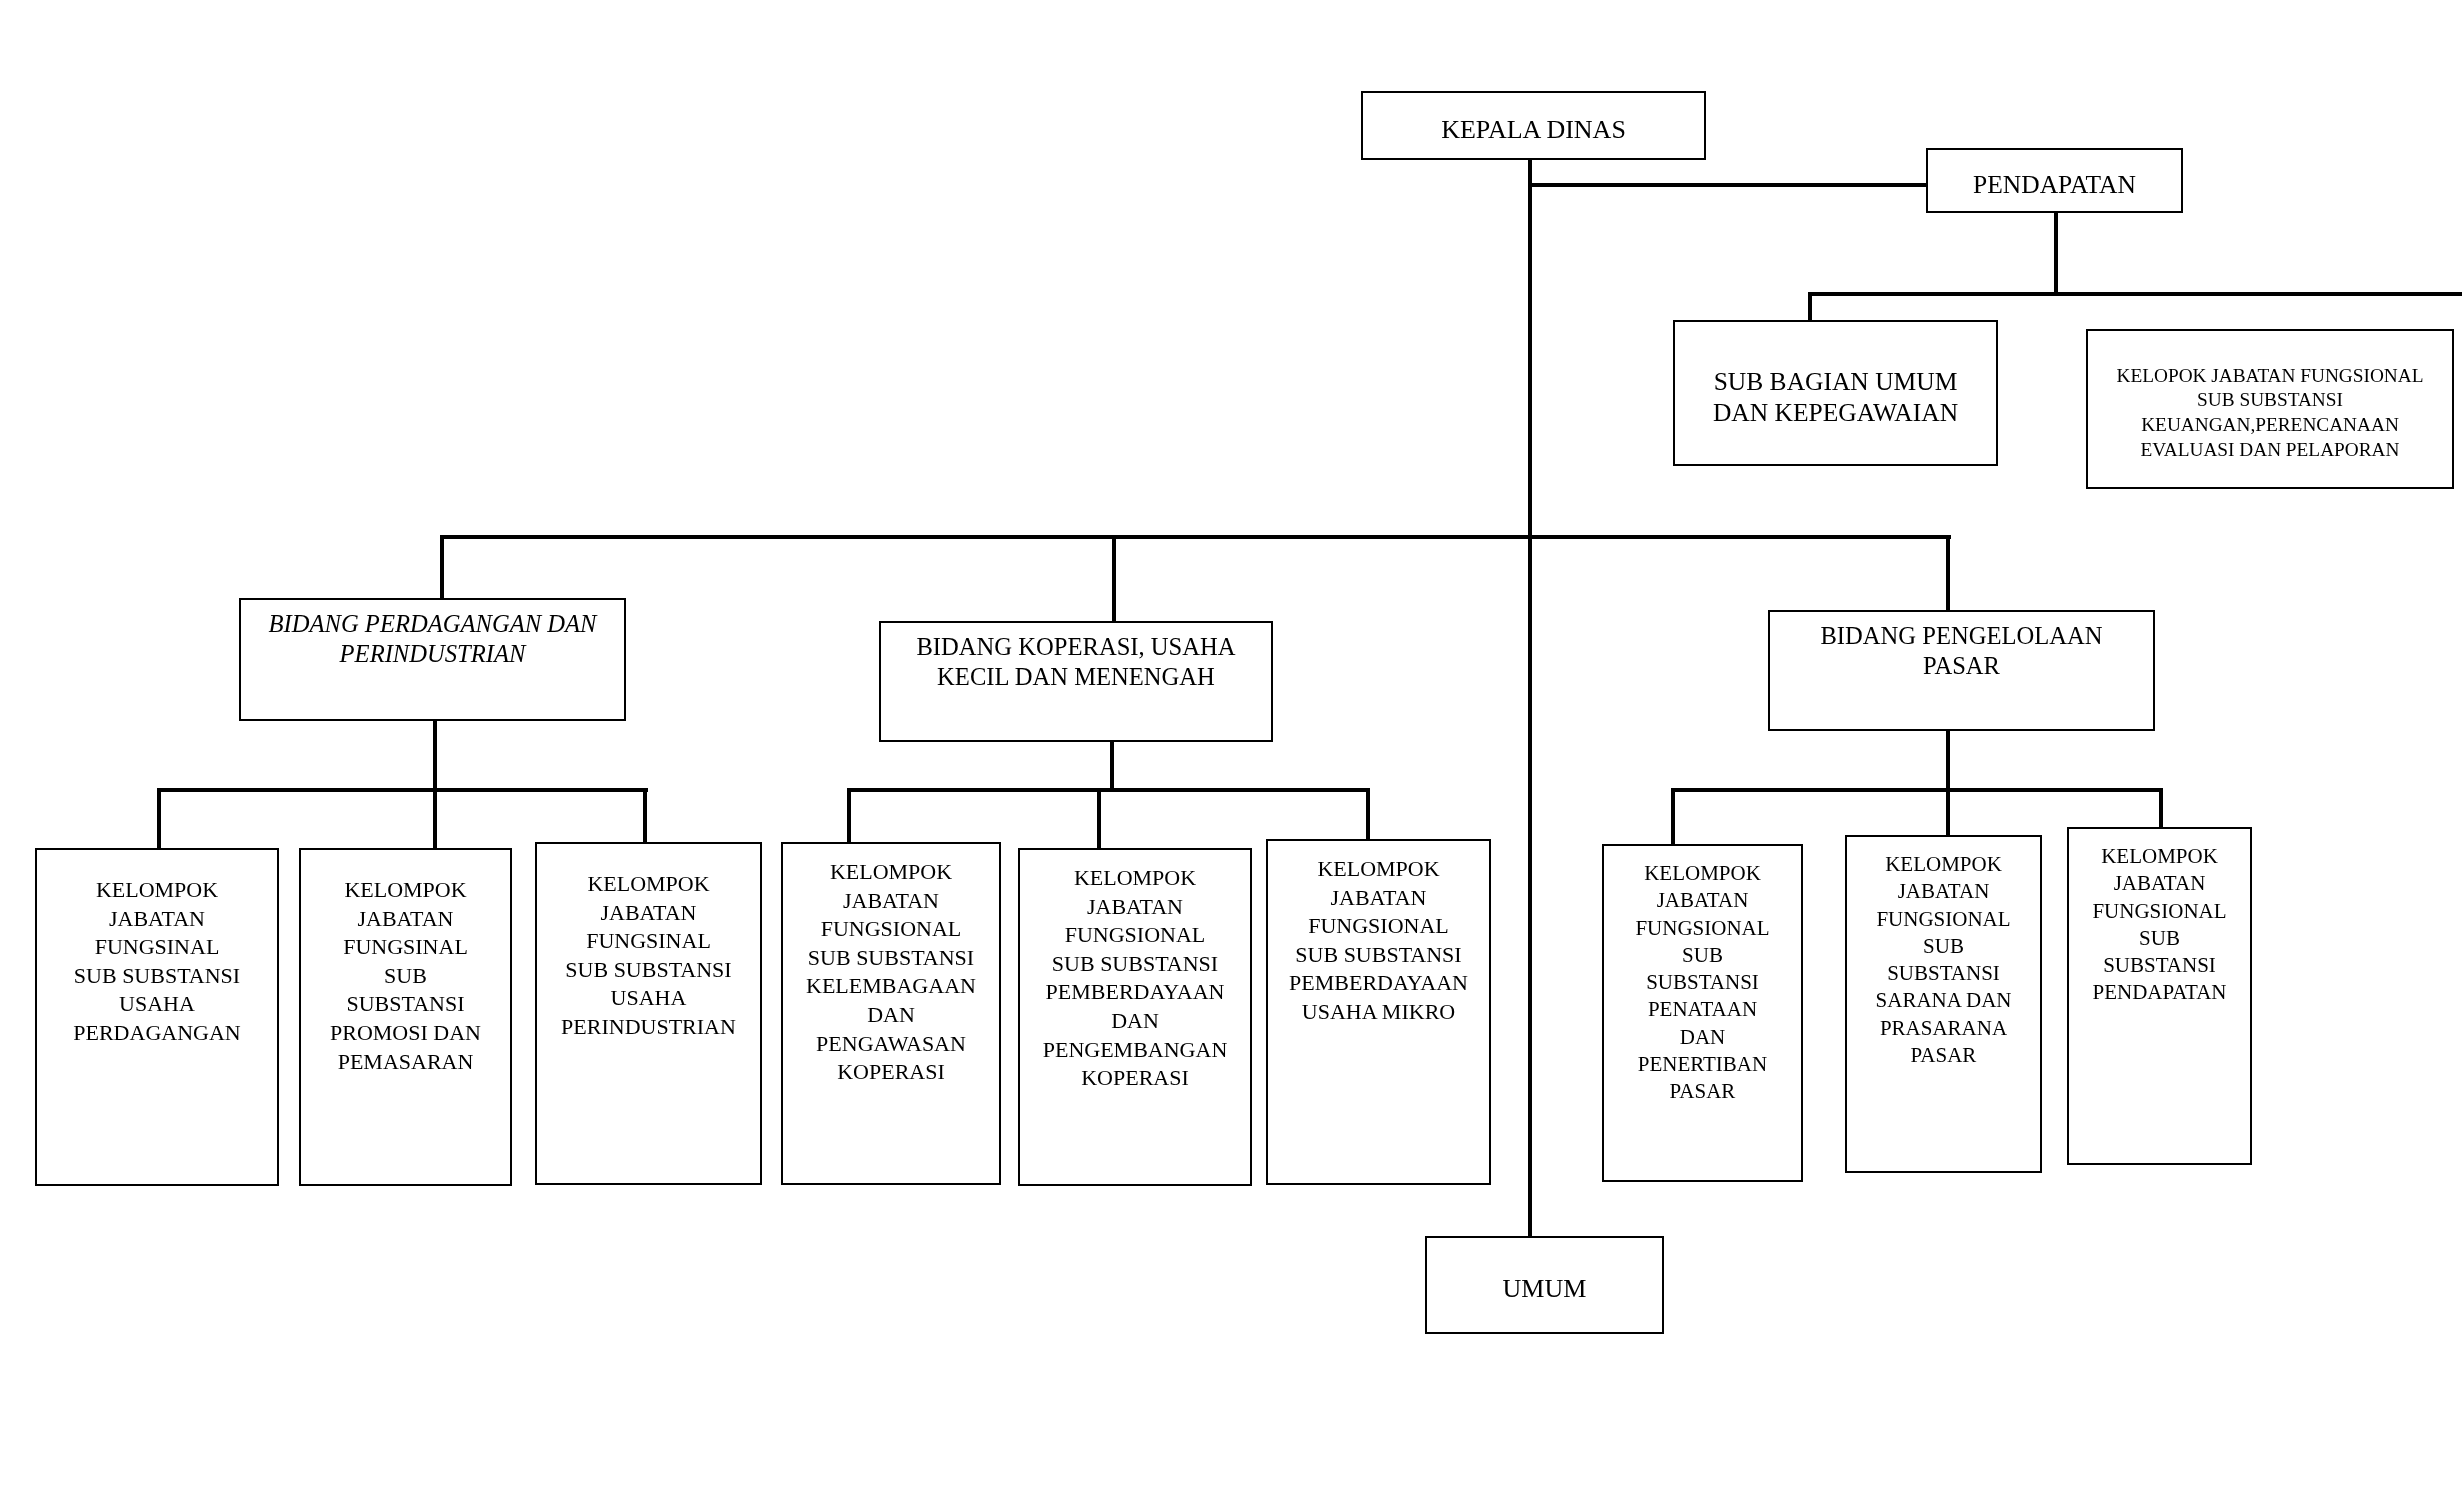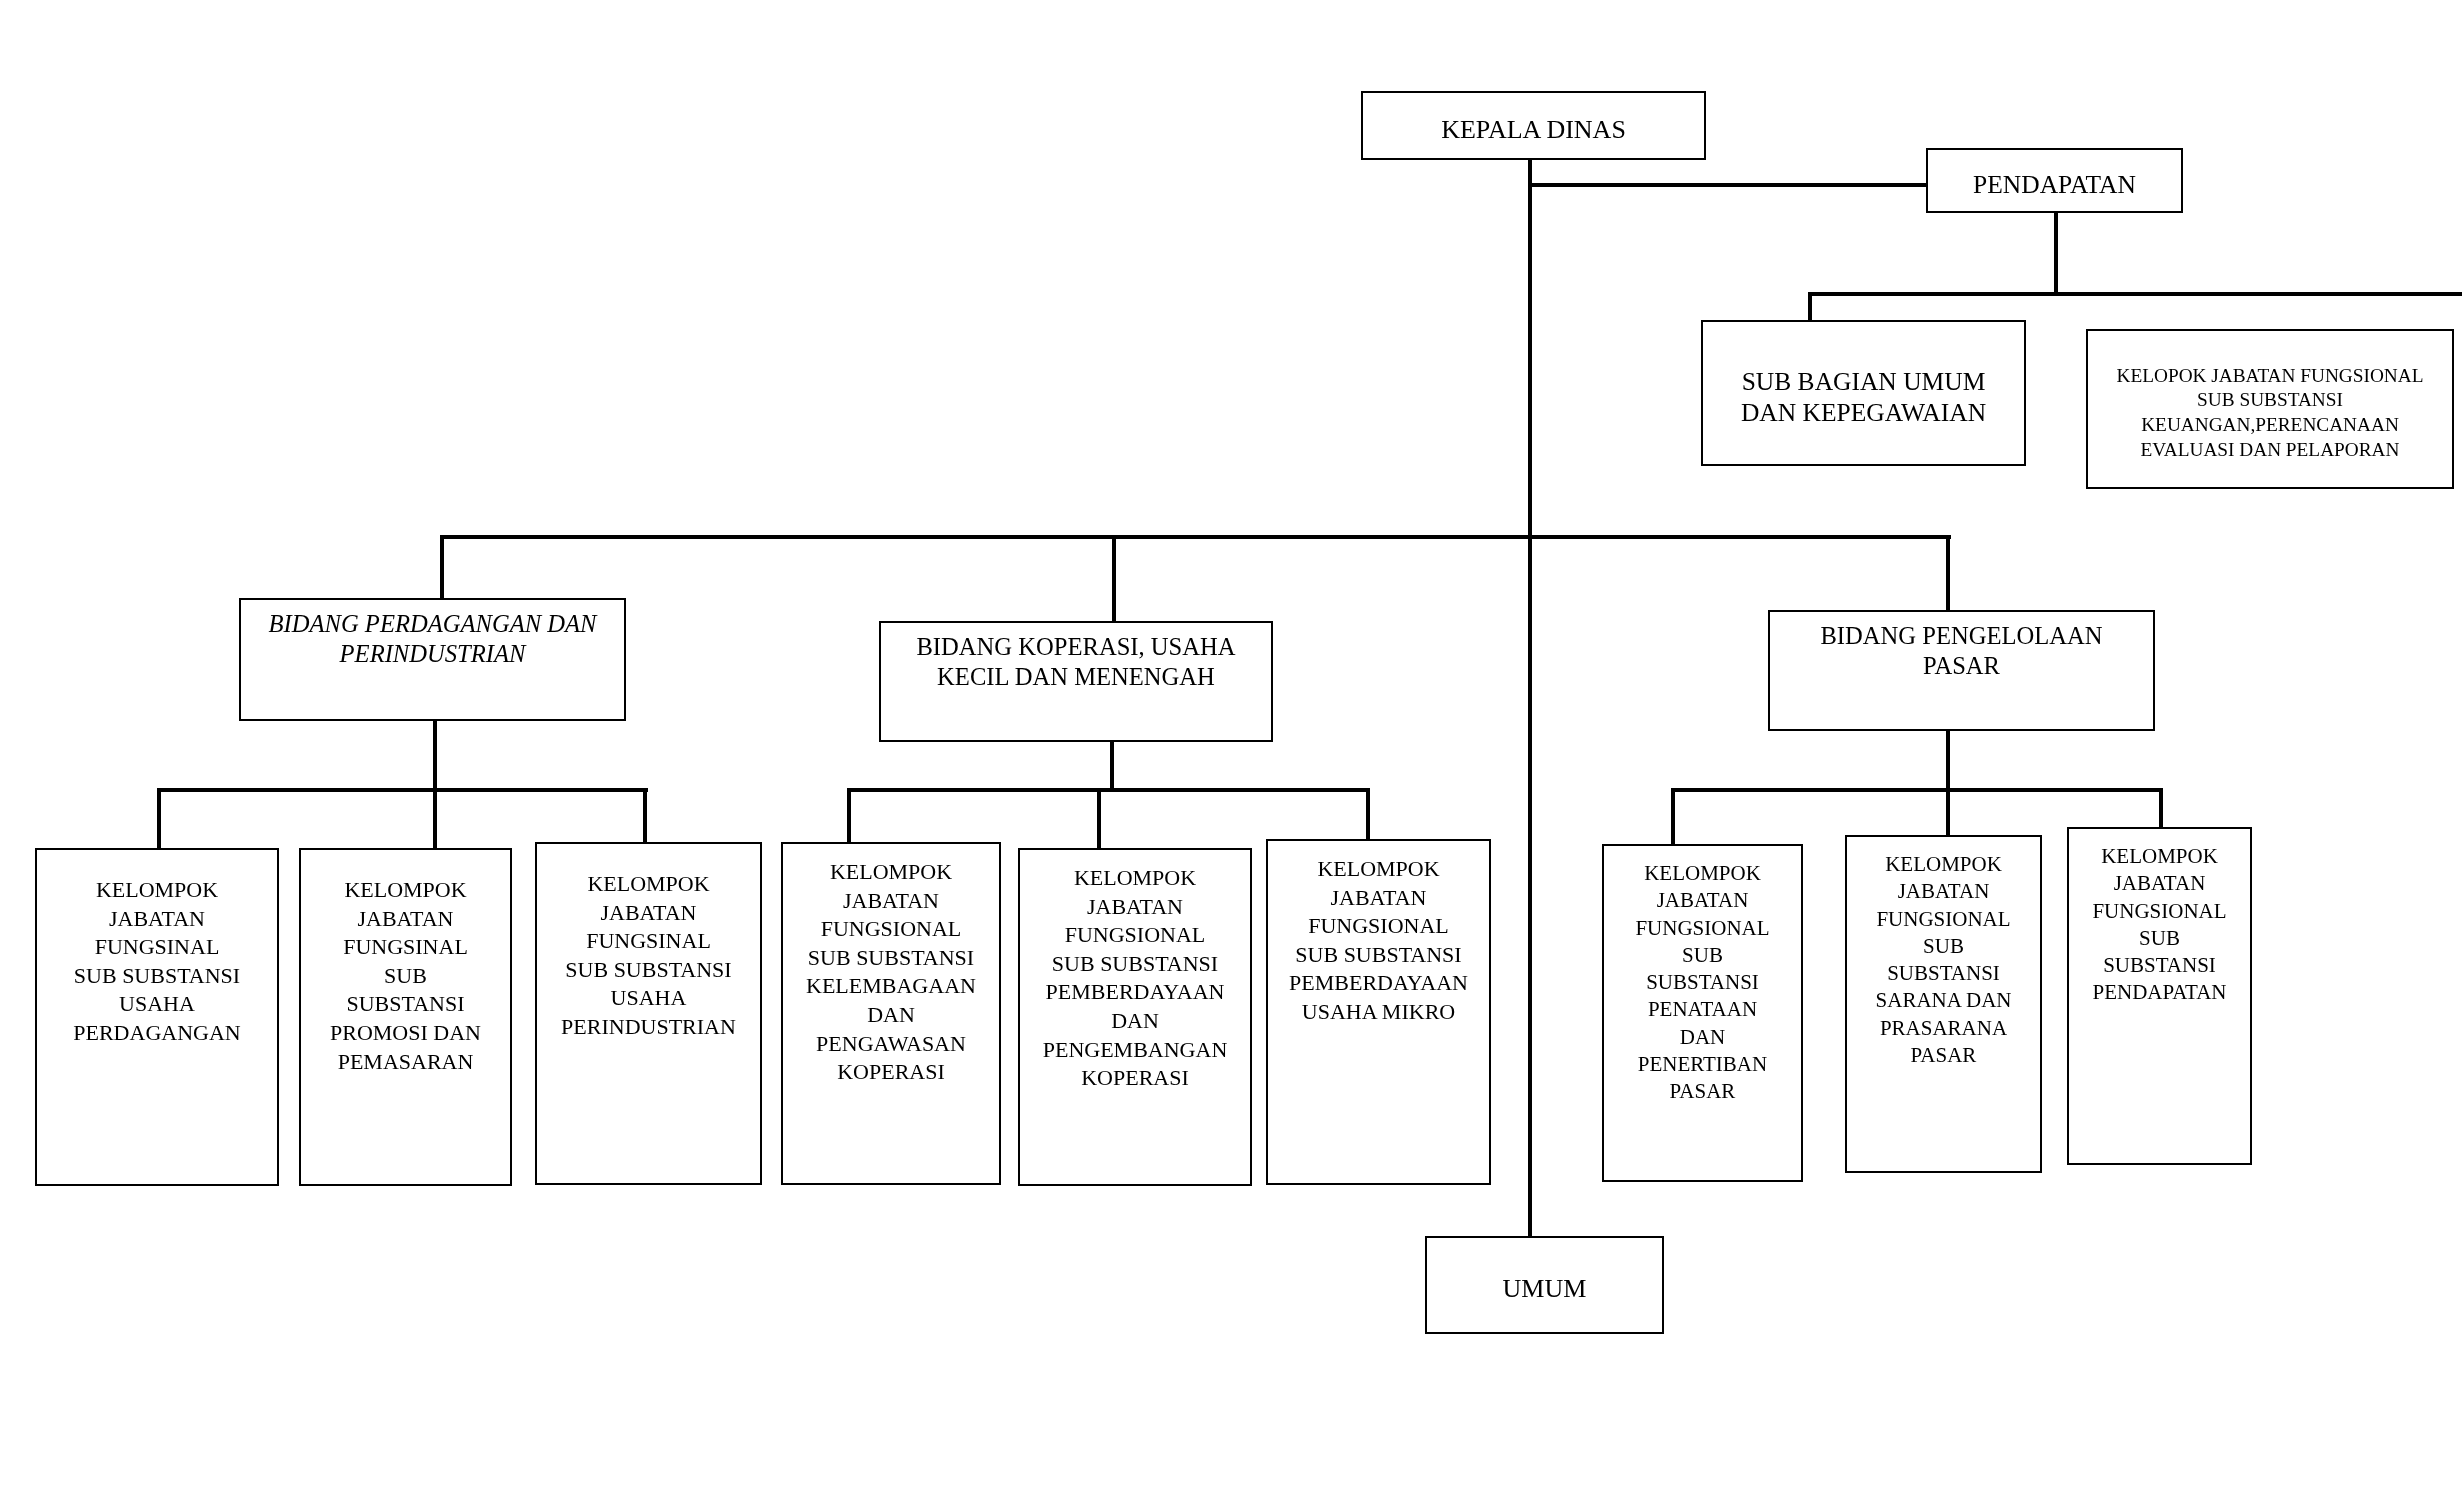--- a/index.html
+++ b/index.html
@@ -93,21 +93,21 @@
   <div class="conn" style="left:2159px; top:788px; width:4.4px; height:40px;"></div>
 
   <div class="node center-v fs-root" style="left:1361px; top:91px; width:345px; height:69px;">
     <span class="label">KEPALA DINAS</span>
   </div>
 
   <div class="node center-v fs-sek" style="left:1926px; top:148px; width:257px; height:65px;">
     <span class="label">PENDAPATAN</span>
   </div>
 
-  <div class="node center-v fs-subbag" style="left:1673px; top:320px; width:325px; height:146px;margin-left:28px;">
+  <div class="node center-v fs-subbag" style="left:1673px; top:320px; width:325px; height:146px;">
     <span class="label">SUB BAGIAN UMUM
 DAN KEPEGAWAIAN</span>
   </div>
 
   <div class="node center-v fs-kjf-sek" style="left:2086px; top:317px; width:368px; height:160px;margin-top:12px;">
     <span class="label">KELOPOK JABATAN FUNGSIONAL
 SUB SUBSTANSI
 KEUANGAN,PERENCANAAN
 EVALUASI DAN PELAPORAN</span>
   </div>

